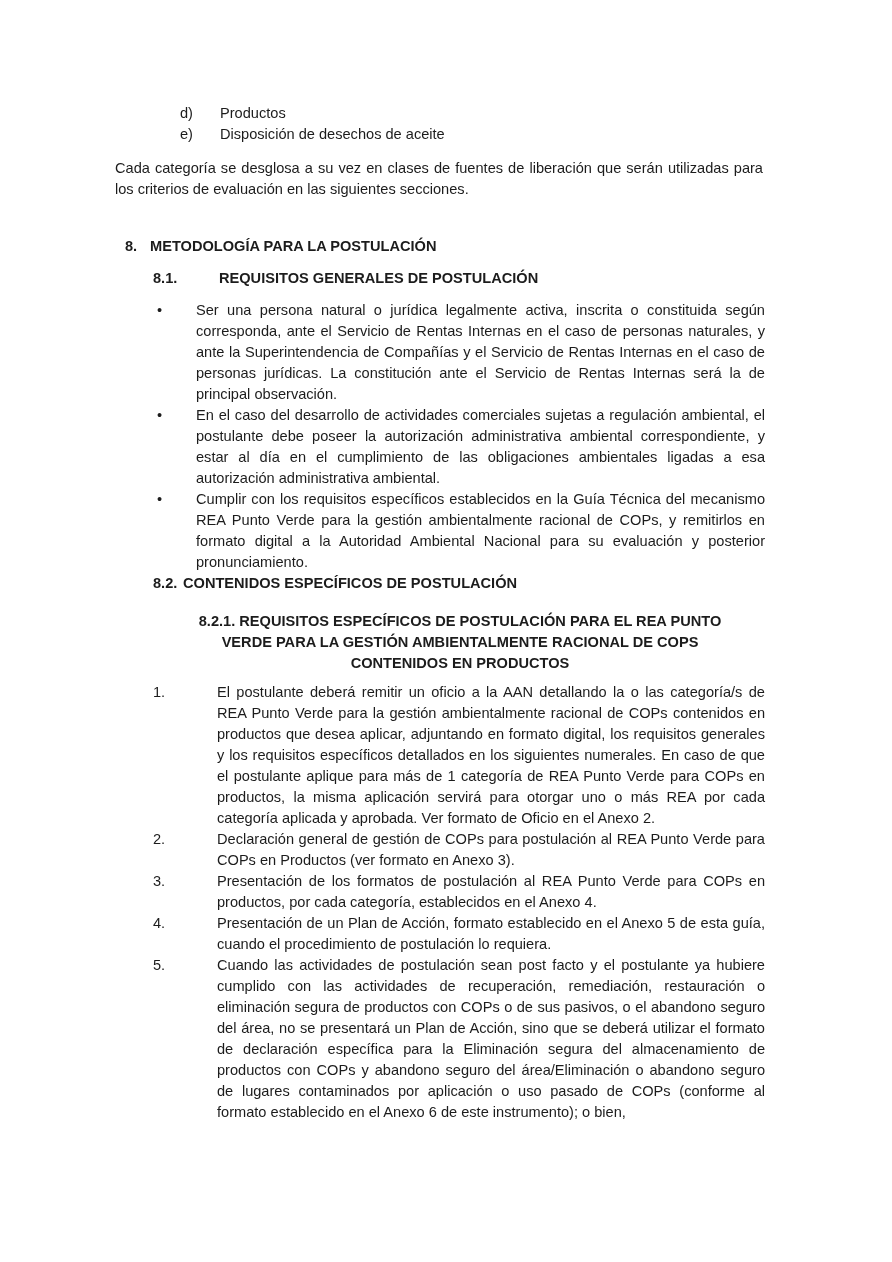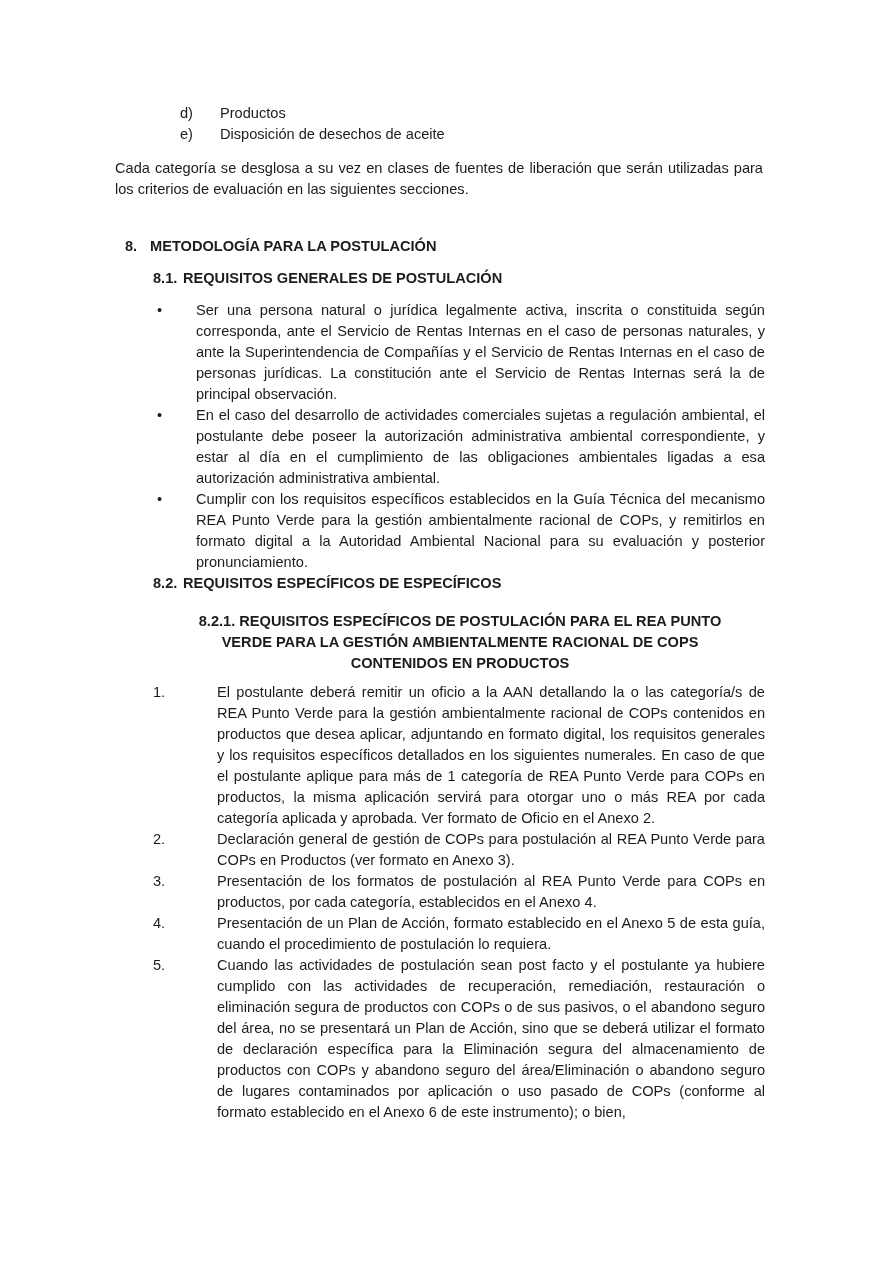--- a/index.html
+++ b/index.html
@@ -37,21 +37,21 @@
 
   
   .para-intro   { margin-top: 13px; }
   .para-general { margin-top: 14px; }
   .para-espec   { margin-top: 12px; }
 
   
   .hrow { display: flex; font-weight: bold; }
   .h-main { margin-top: 36px; margin-left: 12px; }
   .h-main .h-num { flex: none; width: 25px; }
-  .h-sub1 { margin-top: 11px; margin-left: 40px; }
+  .h-sub1 { margin-top: 11px; margin-left: 40px; gap: 36px; }
   .h-sub2 { margin-left: 40px; }
   .h-sub1 .h-num, .h-sub2 .h-num { flex: none; width: 30px; }
   .h-sub3 {
     margin-top: 17px;
     margin-left: 62px;
     width: 570px;
     font-weight: bold;
     text-align: center;
   }
 
@@ -107,21 +107,21 @@
         <span class="bullet-text">En el caso del desarrollo de actividades comerciales sujetas a regulación ambiental, el postulante debe poseer la autorización administrativa ambiental correspondiente, y estar al día en el cumplimiento de las obligaciones ambientales ligadas a esa autorización administrativa ambiental.</span>
       </div>
       <div class="bullet-row">
         <span class="bullet-marker">•</span>
         <span class="bullet-text">Cumplir con los requisitos específicos establecidos en la Guía Técnica del mecanismo REA Punto Verde para la gestión ambientalmente racional de COPs, y remitirlos en formato digital a la Autoridad Ambiental Nacional para su evaluación y posterior pronunciamiento.</span>
       </div>
     </div>
 
     <div class="hrow h-sub2">
       <span class="h-num">8.2.</span>
-      <span>REQUISITOS ESPECÍFICOS DE ESPECÍFICOS</span>
+      <span>CONTENIDOS ESPECÍFICOS DE POSTULACIÓN</span>
     </div>
 
     <div class="h-sub3">
       <span>8.2.1.</span>
       <span>REQUISITOS ESPECÍFICOS DE POSTULACIÓN PARA EL REA PUNTO VERDE PARA LA GESTIÓN AMBIENTALMENTE RACIONAL DE COPS CONTENIDOS EN PRODUCTOS</span>
     </div>
 
 
     <div class="num-list">
       <div class="num-row">

